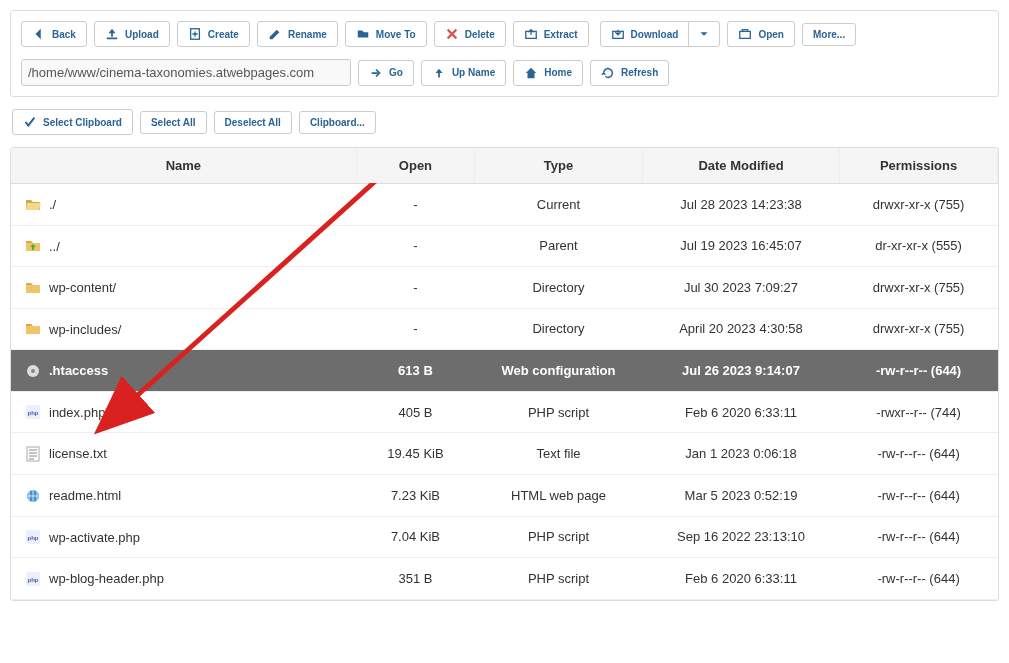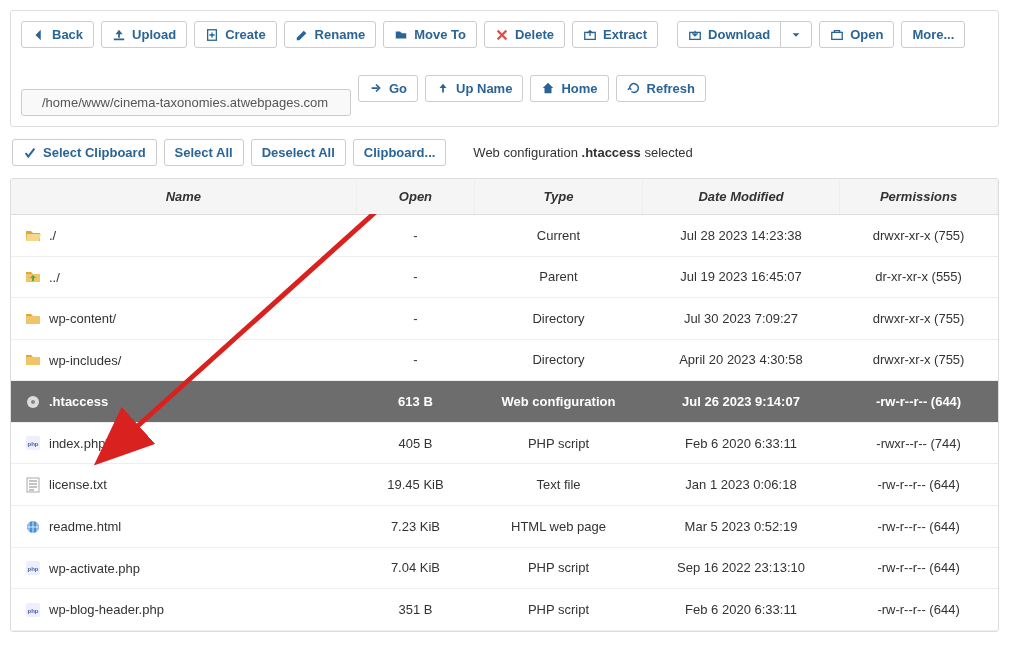--- a/index.html
+++ b/index.html
@@ -24,47 +24,46 @@
     }
     .btn {
       display: inline-flex;
       align-items: center;
       gap: 6px;
       padding: 5px 10px;
       border: 1px solid #ccc;
       border-radius: 3px;
       background: #fff;
       color: #2a6496;
-      font-size: 13px;
+      font-size: 10px;
       font-weight: bold;
       cursor: pointer;
     }
     .btn-group { display: flex; }
     .btn-group .btn { border-radius: 0; margin-left:-1px;}
-    .btn-group .btn:first-child { border-radius: 3px 0 0 3px; margin-left:12px;}
+    .btn-group .btn:first-child { border-radius: 3px 0 0 3px; margin-left:4px;}
     .btn-group .btn:last-child { border-radius: 0 3px 3px 0; }
     .btn-caret { padding:5px 8px;}
     .icon {
       display: inline-flex;
       align-items:center;
       justify-content:center;
       width:14px; height:14px;
       color:#2a6496;
     }
     .icon svg { width:14px; height:14px; }
     .icon.del svg { color:#d9534f;}
     .path-input {
       width: 330px;
-      padding: 5px 20px;
+      padding: 5px 6px;
       border: 1px solid #ccc;
       border-radius: 3px;
       font-size: 13px;
       color: #555;
       background:#f9f9f9;
-      margin-top:29px;
     }
     .status-text {
       margin-left: 20px;
       font-size: 13px;
       color: #333;
     }
     .status-text b { font-weight: bold;}
     .table-wrap {
       position: relative;
       border: 1px solid #ddd;
@@ -83,21 +82,20 @@
     thead th {
       background: #f5f5f5;
       border-bottom: 1px solid #ddd;
       border-right: 1px solid #eee;
       padding: 10px 8px;
       font-weight: bold;
       text-align: center;
       font-size:13px;
       position: sticky;
       top:0;
-      font-style:italic;
     }
     thead th:first-child { text-align:center;}
     tbody td {
       border-bottom: 1px solid #eee;
       padding: 12px 8px;
       text-align: center;
       font-size: 13px;
       color: #333;
       vertical-align: middle;
     }
@@ -273,23 +271,20 @@
   </button>
   <button class="btn">
       <span>Select All</span>
     </button>
   <button class="btn">
       <span>Deselect All</span>
     </button>
   <button class="btn">
       <span>Clipboard...</span>
     </button>
-  <span class="status-text">
-    <span>Web configuration </span><b>.htaccess</b><span> selected</span>
-  </span>
 </div>
 
 <div class="table-wrap">
   <svg class="arrow-overlay" width="400" height="300">
     <defs>
       <marker id="ah" markerWidth="12" markerHeight="10" refX="2" refY="5" orient="auto">
         <path d="M0 0 L12 5 L0 10 z" fill="#d9221f"></path>
       </marker>
     </defs>
     <line x1="390" y1="10" x2="120" y2="253" stroke="#d9221f" stroke-width="5" marker-end="url(#ah)"></line>

